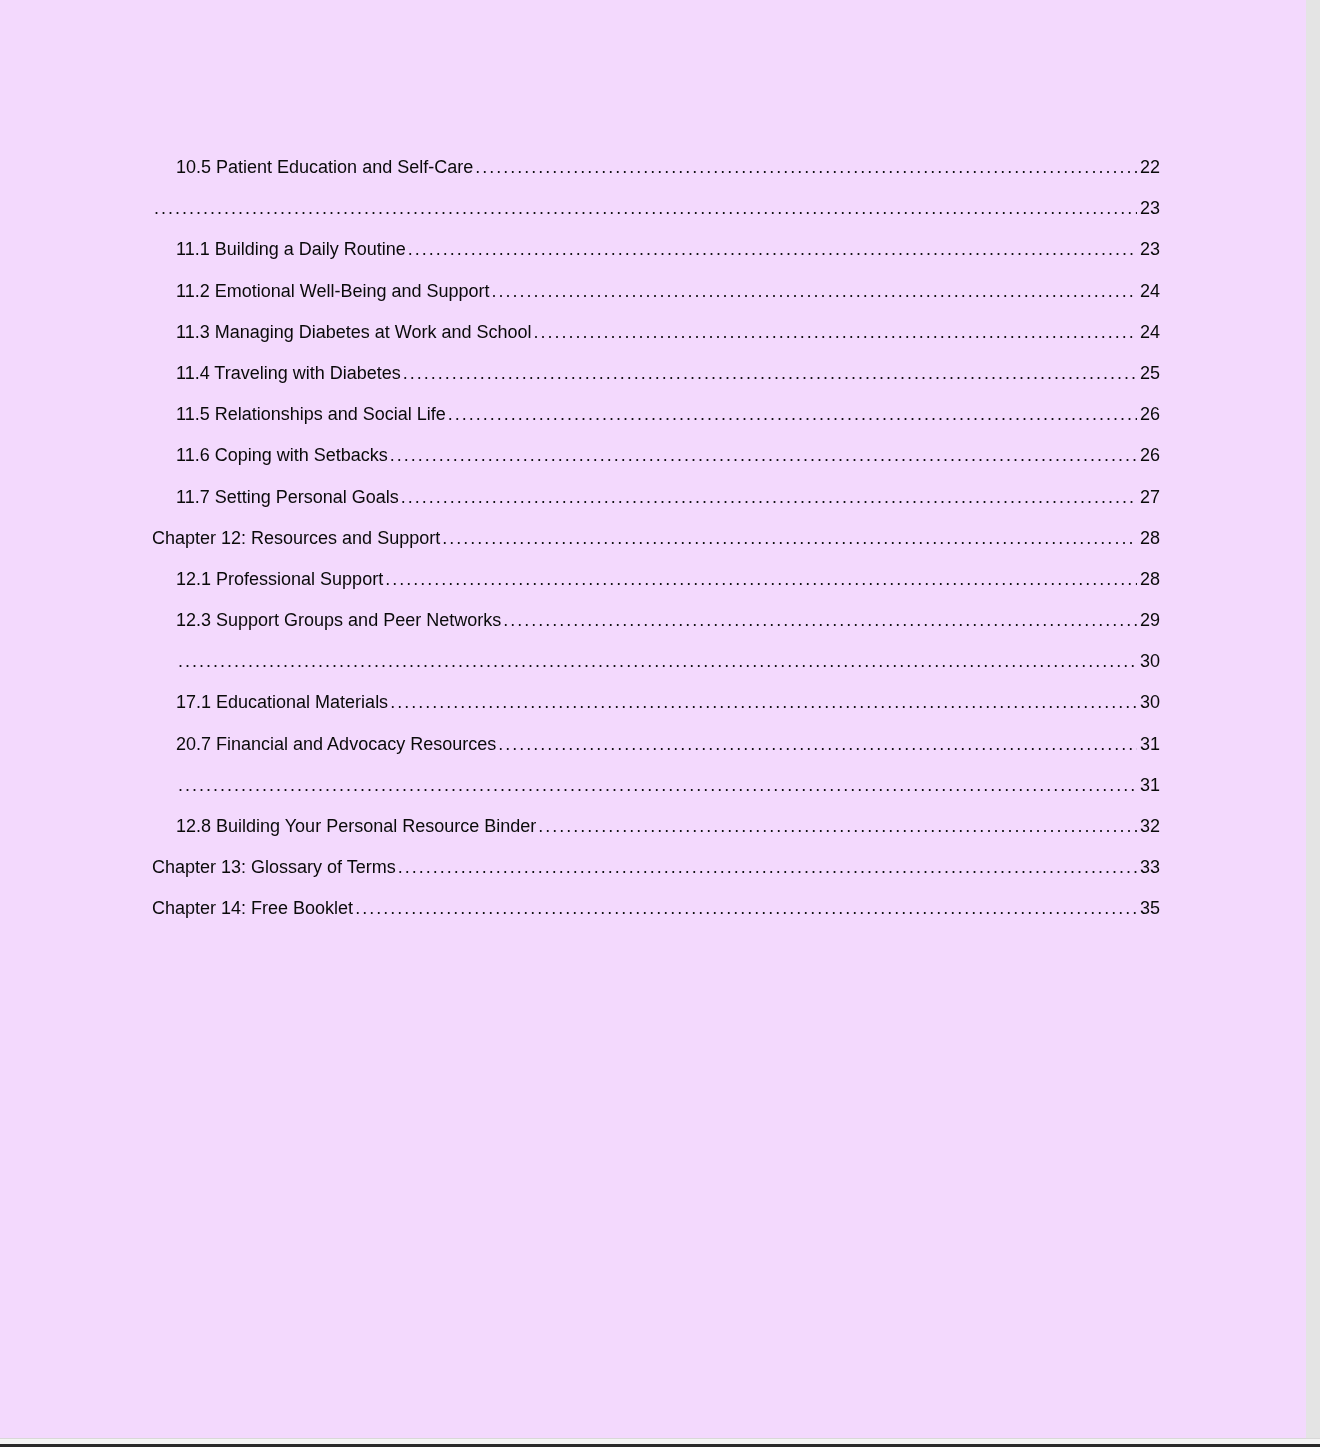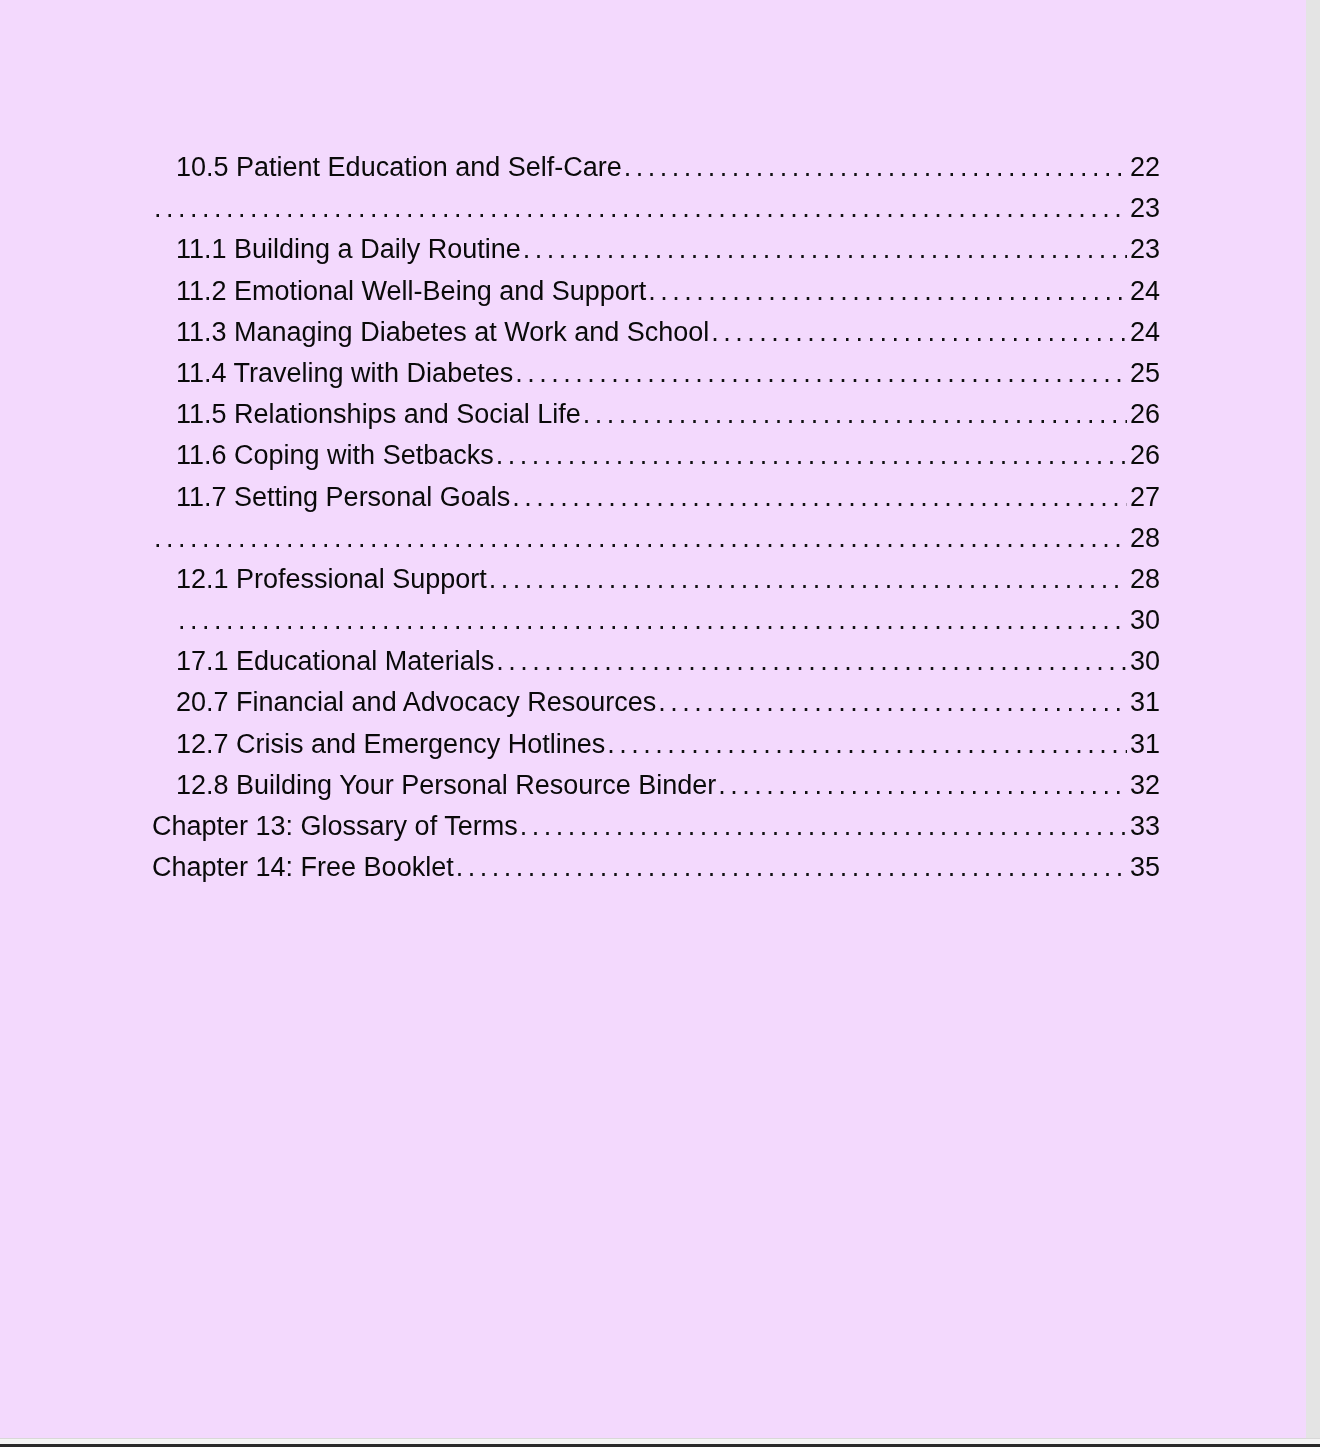--- a/index.html
+++ b/index.html
@@ -2,21 +2,21 @@
 <html><head>
 <meta charset="utf-8">
 <style>
   html, body { margin:0; padding:0; }
   body { width:1320px; height:1447px; background:#e6e6e6; position:relative; overflow:hidden; font-family:"Liberation Sans", sans-serif; }
   .page { position:absolute; left:0; top:0; width:1306px; height:1438px; background:#f3d9fd; }
   .right-gutter { position:absolute; left:1306px; top:0; width:14px; height:1438px; background:#e4e4e4; }
   .bottom-bar { position:absolute; left:0; top:1438px; width:1320px; height:6px; background:#f5f5f5; border-top:1px solid #d8d8d8; }
   .bottom-edge { position:absolute; left:0; top:1444px; width:1320px; height:3px; background:#2b2b2b; }
   .toc { position:absolute; left:152px; top:152px; width:1008px; }
-  .row { display:flex; align-items:baseline; height:41.2px; font-size:27px; color:#0a0a0a; line-height:30px; overflow:hidden; white-space:nowrap; }
+  .row { display:flex; align-items:baseline; height:41.2px; font-size:18px; color:#0a0a0a; line-height:30px; overflow:hidden; white-space:nowrap; }
   .row.sub { padding-left:24px; }
   .row .title { flex:none; }
   .row .leader { flex:1; overflow:hidden; letter-spacing:0.5px; color:#111; margin:0 3px 0 2px; }
   .row .leader::before { content:". . . . . . . . . . . . . . . . . . . . . . . . . . . . . . . . . . . . . . . . . . . . . . . . . . . . . . . . . . . . . . . . . . . . . . . . . . . . . . . . . . . . . . . . . . . . . . . . . . . . . . . . . . . . . . . . . . . . . . . . . . . . . . . . . . . . . . . . . . . . . . . . . . . . . . . . . . . . . . . . . . . . . . . . . . . . . . . . . . . . . . . . . . . . . . . . . . . . ."; word-spacing:-4px; }
   .row .page-num { flex:none;text-align:right; }
 </style>
 </head>
 <body>
 
 <div class="page">
@@ -59,44 +59,49 @@
         <span class="title">11.6 Coping with Setbacks</span>
         <span class="leader"></span>
         <span class="page-num">26</span>
       </div>
     <div class="row sub">
         <span class="title">11.7 Setting Personal Goals</span>
         <span class="leader"></span>
         <span class="page-num">27</span>
       </div>
     <div class="row">
+        <span class="title">Chapter 12: Resources and Support</span>
         <span class="leader"></span>
         <span class="page-num">28</span>
       </div>
     <div class="row sub">
         <span class="title">12.1 Professional Support</span>
         <span class="leader"></span>
         <span class="page-num">28</span>
+      </div>
+    <div class="row sub">
+        <span class="title">12.3 Support Groups and Peer Networks</span>
+        <span class="leader"></span>
+        <span class="page-num">29</span>
       </div>
     <div class="row sub">
         <span class="leader"></span>
         <span class="page-num">30</span>
       </div>
     <div class="row sub">
         <span class="title">17.1 Educational Materials</span>
         <span class="leader"></span>
         <span class="page-num">30</span>
       </div>
     <div class="row sub">
         <span class="title">20.7 Financial and Advocacy Resources</span>
         <span class="leader"></span>
         <span class="page-num">31</span>
       </div>
     <div class="row sub">
-        <span class="title">12.7 Crisis and Emergency Hotlines</span>
         <span class="leader"></span>
         <span class="page-num">31</span>
       </div>
     <div class="row sub">
         <span class="title">12.8 Building Your Personal Resource Binder</span>
         <span class="leader"></span>
         <span class="page-num">32</span>
       </div>
     <div class="row">
         <span class="title">Chapter 13: Glossary of Terms</span>

